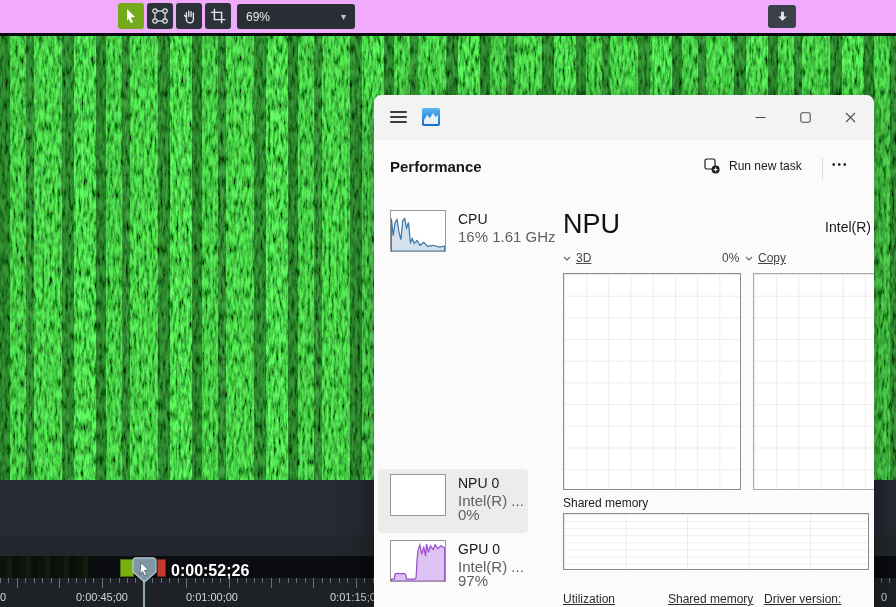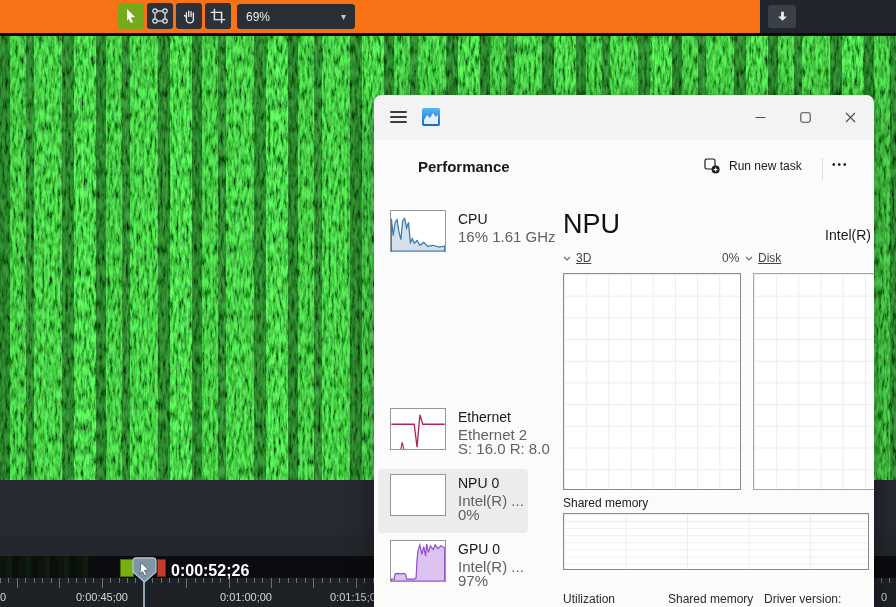--- a/index.html
+++ b/index.html
@@ -1,21 +1,21 @@
 <!DOCTYPE html>
 <html><head>
 <meta charset="utf-8">
 <style>
   * { margin:0; padding:0; box-sizing:border-box; }
   html,body { background:#14161a; }
   body { font-family:"Liberation Sans", sans-serif; }
   #stage { position:relative; width:896px; height:607px; overflow:hidden; background:#22262c; }
 
   
-  .toolbar { position:absolute; left:0; top:0; width:760px; height:33px; background:#f97316; z-index:3; }
+  .toolbar { position:absolute; left:0; top:0; width:896px; height:33px; background:#f0abfc; z-index:3; }
   .toolbtn { position:absolute; top:3px; width:26px; height:26px; border-radius:3px; background:#2d323a;
              display:flex; align-items:center; justify-content:center; }
   .toolbtn.active { background:#74aa1b; }
   .zoom-dd { position:absolute; left:237px; top:4px; width:118px; height:25px; background:#2a2f36; border-radius:3px;
              color:#e8eaec; font-size:12px; display:flex; align-items:center; padding:0 9px; }
   .zoom-dd .caret { margin-left:auto; font-size:10px; color:#c7cbd0; }
   .dl-btn { position:absolute; left:768px; top:5px; width:28px; height:23px; background:#3a4047; border-radius:3px;
             display:flex; align-items:center; justify-content:center; }
   .export-btn { position:absolute; left:803px; top:4px; width:88px; height:26px; background:#5e9c10; border-radius:3px;
             display:flex; align-items:center; justify-content:center; gap:6px; color:#fff; font-size:13px; font-weight:700; }
@@ -49,43 +49,43 @@
   
   .tm { position:absolute; left:374px; top:95px; width:500px; height:512px; background:#fbfbfb;
         border-radius:8px 8px 0 0; box-shadow:0 10px 30px rgba(0,0,0,.5); overflow:hidden; z-index:5;
         color:#1a1a1a; }
   .tm-titlebar { position:absolute; left:0; top:0; width:500px; height:45px; background:#f3f3f3; border-radius:8px 8px 0 0; }
   .tm-burger { position:absolute; left:16px; top:16px; width:17px; height:12px; display:flex; flex-direction:column; justify-content:space-between; }
   .tm-burger span { display:block; height:1.8px; background:#3c3c3c; border-radius:1px; }
   .tm-appicon { position:absolute; left:48px; top:13px; width:18px; height:18px; border-radius:2px;
         background:linear-gradient(180deg,#56b8f2,#1668c9); overflow:hidden; }
   .tm-winctl { position:absolute; top:12px; width:32px; height:20px; display:flex; align-items:center; justify-content:center; }
-  .tm-header-title { position:absolute; left:16px; top:63px; font-size:15px; font-weight:700; color:#191919;margin-left:28px; }
+  .tm-header-title { position:absolute; left:16px; top:63px; font-size:15px; font-weight:700; color:#191919; }
   .tm-runtask { position:absolute; left:330px; top:63px; display:flex; align-items:center; gap:9px; font-size:12px; color:#1a1a1a; }
   .tm-vdiv { position:absolute; left:448px; top:63px; width:1px; height:22px; background:#dcdcdc; }
   .tm-more { position:absolute; left:458px; top:64px; font-size:10px; letter-spacing:2px; color:#1a1a1a; }
 
   .tm-item { position:absolute; left:4px; width:150px; height:64px; border-radius:4px; }
   .tm-item.selected { background:#ececec; }
   .tm-thumb { position:absolute; left:12px; top:5px; width:56px; height:42px; background:#ffffff; border:1px solid #979797; }
   .tm-item-name { position:absolute; left:80px; top:6px; font-size:14px; color:#191919; white-space:nowrap; }
   .tm-item-sub  { position:absolute; left:80px; top:25px; font-size:15px; color:#616161; line-height:14px; white-space:nowrap; }
 
   .npu-title { position:absolute; left:189px; top:114px; font-size:27px; font-weight:400; color:#111; }
-  .npu-vendor { position:absolute; right:3px; top:124px; font-size:14px; color:#1a1a1a; white-space:nowrap;margin-top:8px; }
+  .npu-vendor { position:absolute; right:3px; top:124px; font-size:14px; color:#1a1a1a; white-space:nowrap; }
   .chart-hdr { position:absolute; top:156px; font-size:12px; color:#454545; display:flex; align-items:center; gap:5px;text-decoration:underline; }
   .chart-val { position:absolute; top:156px; font-size:12px; color:#454545; }
   .npu-chart { position:absolute; top:178px; background:#fff; border:1px solid #8a8a8a;
       background-image:linear-gradient(to right,#ececec 1px,transparent 1px),linear-gradient(to bottom,#ececec 1px,transparent 1px);
       background-size:22.2px 21.7px; }
   .shared-label { position:absolute; left:189px; top:401px; font-size:12px; color:#1b1b1b; }
   .shared-chart { position:absolute; left:189px; top:418px; width:306px; height:57px; background:#fff; border:1px solid #8a8a8a;
       background-image:linear-gradient(to right,#ececec 1px,transparent 1px),linear-gradient(to bottom,#ececec 1px,transparent 1px);
       background-size:61.5px 7.1px; }
-  .tm-footer { position:absolute; top:497px; font-size:12px; color:#2b2b2b; white-space:nowrap; }
+  .tm-footer { position:absolute; top:497px; font-size:12px; color:#2b2b2b; white-space:nowrap;text-decoration:underline; }
 </style>
 </head>
 <body>
 
 <div id="stage">
 
   <div class="canvas">
     <svg width="896" height="447">
       <defs>
         <filter id="noiseG" x="0" y="0" width="100%" height="100%">
@@ -258,21 +258,21 @@
         <div class="tick" style="left: 846.67px; height: 5px;"></div>
         <div class="tick" style="left: 855.13px; height: 5px;"></div>
         <div class="tick" style="left: 863.6px; height: 10px;"></div>
         <div class="tick" style="left: 872.07px; height: 5px;"></div>
         <div class="tick" style="left: 880.53px; height: 5px;"></div>
         <div class="tick" style="left: 889px; height: 5px;"></div>
       </div>
     <div id="ruler-labels">
         <span class="ruler-label" style="left: 0px;">0</span>
         <span class="ruler-label" style="left: 102px; transform: translateX(-50%);">0:00:45;00</span>
-        <span class="ruler-label" style="left: 246px; transform: translateX(-50%);">0:01:00;00</span>
+        <span class="ruler-label" style="left: 212px; transform: translateX(-50%);">0:01:00;00</span>
         <span class="ruler-label" style="left: 356px; transform: translateX(-50%);">0:01:15;00</span>
         <span class="ruler-label" style="left: 881px;">0</span>
       </div>
   </div>
 
   <div class="ph-line"></div>
   <div class="ph-green"></div>
   <div class="ph-red"></div>
   <div class="ph-marker">
     <svg width="25" height="27" viewBox="0 0 25 27">
@@ -328,33 +328,20 @@
         <svg width="54" height="40" viewBox="0 0 56 42">
           <path d="M0 8 L2 26 L4 12 L6 9 L8 22 L10 30 L12 10 L14 8 L16 18 L18 12 L20 33 L22 29 L24 34 L27 31 L30 36 L34 33 L38 37 L44 36 L50 38 L56 37 L56 42 L0 42 Z" fill="rgba(59,120,167,0.22)" stroke="#3b78a7" stroke-width="1.3"></path>
         </svg>
       </div>
       <div class="tm-item-name">CPU</div>
       <div class="tm-item-sub">16% 1.61 GHz</div>
     </div>
 
 
 
-    <div class="tm-item" style="top:308px">
-      <div class="tm-thumb">
-        <svg width="54" height="40" viewBox="0 0 56 42">
-          <polyline points="0,16 24,16 27,40 30,6 33,16 56,16" fill="none" stroke="#b0265c" stroke-width="1.4"></polyline>
-          <polyline points="10,42 11.5,35 13,42" fill="none" stroke="#b0265c" stroke-width="1.2"></polyline>
-        </svg>
-      </div>
-      <div class="tm-item-name">Ethernet</div>
-      <div class="tm-item-sub">
-        <div>Ethernet 2</div>
-        <div>S: 16.0 R: 8.0</div>
-      </div>
-    </div>
 
     <div class="tm-item selected" style="top:374px">
       <div class="tm-thumb"></div>
       <div class="tm-item-name">NPU 0</div>
       <div class="tm-item-sub">
         <div>Intel(R) ...</div>
         <div>0%</div>
       </div>
     </div>
 
@@ -378,21 +365,21 @@
       <svg width="8" height="5" viewBox="0 0 8 5">
         <polyline points="1,1 4,4 7,1" fill="none" stroke="#666" stroke-width="1.1"></polyline>
       </svg>
       <span>3D</span>
     </div>
     <div class="chart-val" style="left:348px">0%</div>
     <div class="chart-hdr" style="left:371px">
       <svg width="8" height="5" viewBox="0 0 8 5">
         <polyline points="1,1 4,4 7,1" fill="none" stroke="#666" stroke-width="1.1"></polyline>
       </svg>
-      <span>Disk</span>
+      <span>Copy</span>
     </div>
 
     <div class="npu-chart" style="left:189px; width:178px; height:217px;"></div>
     <div class="npu-chart" style="left:379px; width:170px; height:217px; border-color:#a8a8a8;"></div>
 
     <div class="shared-label">Shared memory</div>
     <div class="shared-chart"></div>
 
     <div class="tm-footer" style="left:189px">Utilization</div>
     <div class="tm-footer" style="left:294px">Shared memory</div>

